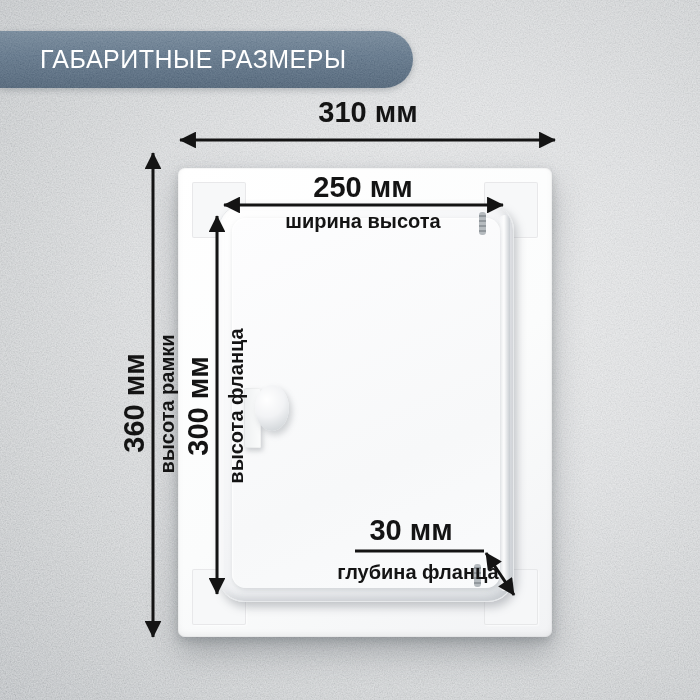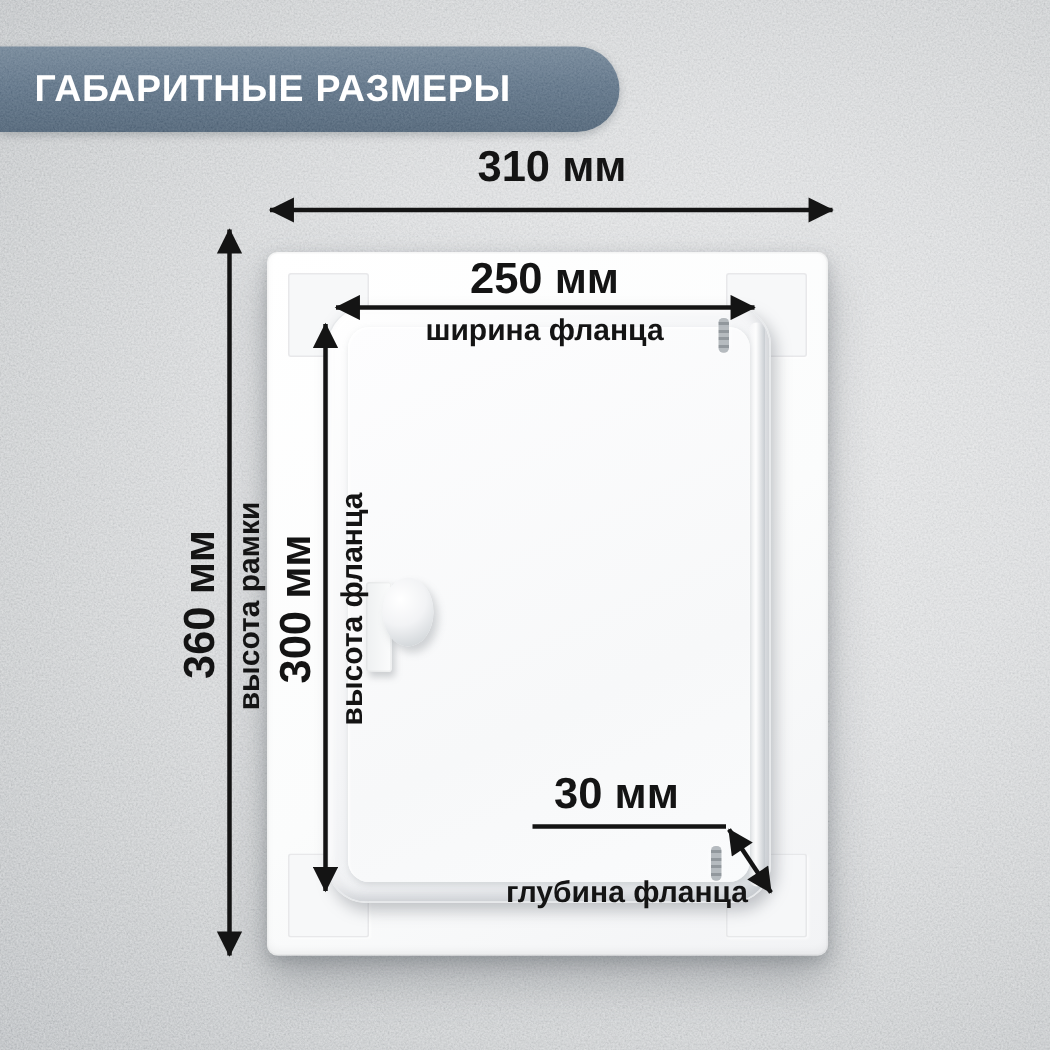--- a/index.html
+++ b/index.html
@@ -20,21 +20,21 @@
   
   .banner{
     position:absolute;left:0;top:31px;width:413px;height:57px;
     border-radius:0 29px 29px 0;
     background:linear-gradient(180deg,#6f8294 0%,var(--banner,#5c7084) 45%,#4d6073 100%);
     box-shadow:0 2px 6px rgba(40,50,60,.25);
     display:flex;align-items:center;
   }
   .banner-noise{position:absolute;inset:0;border-radius:0 29px 29px 0;mix-blend-mode:soft-light;opacity:.5;}
   .banner-title{
-    position:relative;padding-left:23px;color:#fff;font-size:25px;font-weight:bold;
+    position:relative;padding-left:40px;color:#fff;font-size:25px;font-weight:normal;
     letter-spacing:.5px;white-space:nowrap;
   }
   
   .panel-frame{
     position:absolute;left:178px;top:168px;width:374px;height:469px;border-radius:7px;
     background:linear-gradient(145deg,#ffffff 0%,#fbfcfc 55%,#f2f3f5 100%);
     box-shadow:0 16px 30px rgba(80,86,92,.35),0 4px 10px rgba(80,86,92,.28),
                inset 0 0 0 1px rgba(0,0,0,.03),inset 0 -3px 6px rgba(0,0,0,.05);
   }
   .corner-tab{
@@ -145,24 +145,24 @@
     <line x1="224" y1="205" x2="503" y2="205" marker-start="url(#ah)" marker-end="url(#ah)"></line>
     <line x1="153" y1="153" x2="153" y2="637" marker-start="url(#ah)" marker-end="url(#ah)"></line>
     <line x1="217" y1="216" x2="217" y2="594" marker-start="url(#ah)" marker-end="url(#ah)"></line>
     <line x1="355" y1="551" x2="484" y2="551"></line>
     <line x1="486" y1="553" x2="514" y2="595" marker-start="url(#ah)" marker-end="url(#ah)"></line>
   </svg>
 
   <div class="dim dim-value" style="left:368px;top:112px;">310 мм</div>
 
   <div class="dim dim-value" style="left:363px;top:187px;">250 мм</div>
-  <div class="dim dim-label" style="left:363px;top:221px;">ширина фланца</div>
+  <div class="dim dim-label" style="left:363px;top:221px;">ширина высота</div>
 
   <div class="dim rot dim-value" style="left:134px;top:403px;">360 мм</div>
   <div class="dim rot dim-label" style="left:167px;top:404px;">высота рамки</div>
 
   <div class="dim rot dim-value" style="left:198px;top:406px;">300 мм</div>
   <div class="dim rot dim-label" style="left:236px;top:406px;">высота фланца</div>
 
   <div class="dim dim-value" style="left:411px;top:530px;">30 мм</div>
-  <div class="dim dim-label" style="left:418px;top:572px;margin-top:24px;">глубина фланца</div>
+  <div class="dim dim-label" style="left:418px;top:572px;">глубина фланца</div>
 
 </div>
 
 </body></html>

